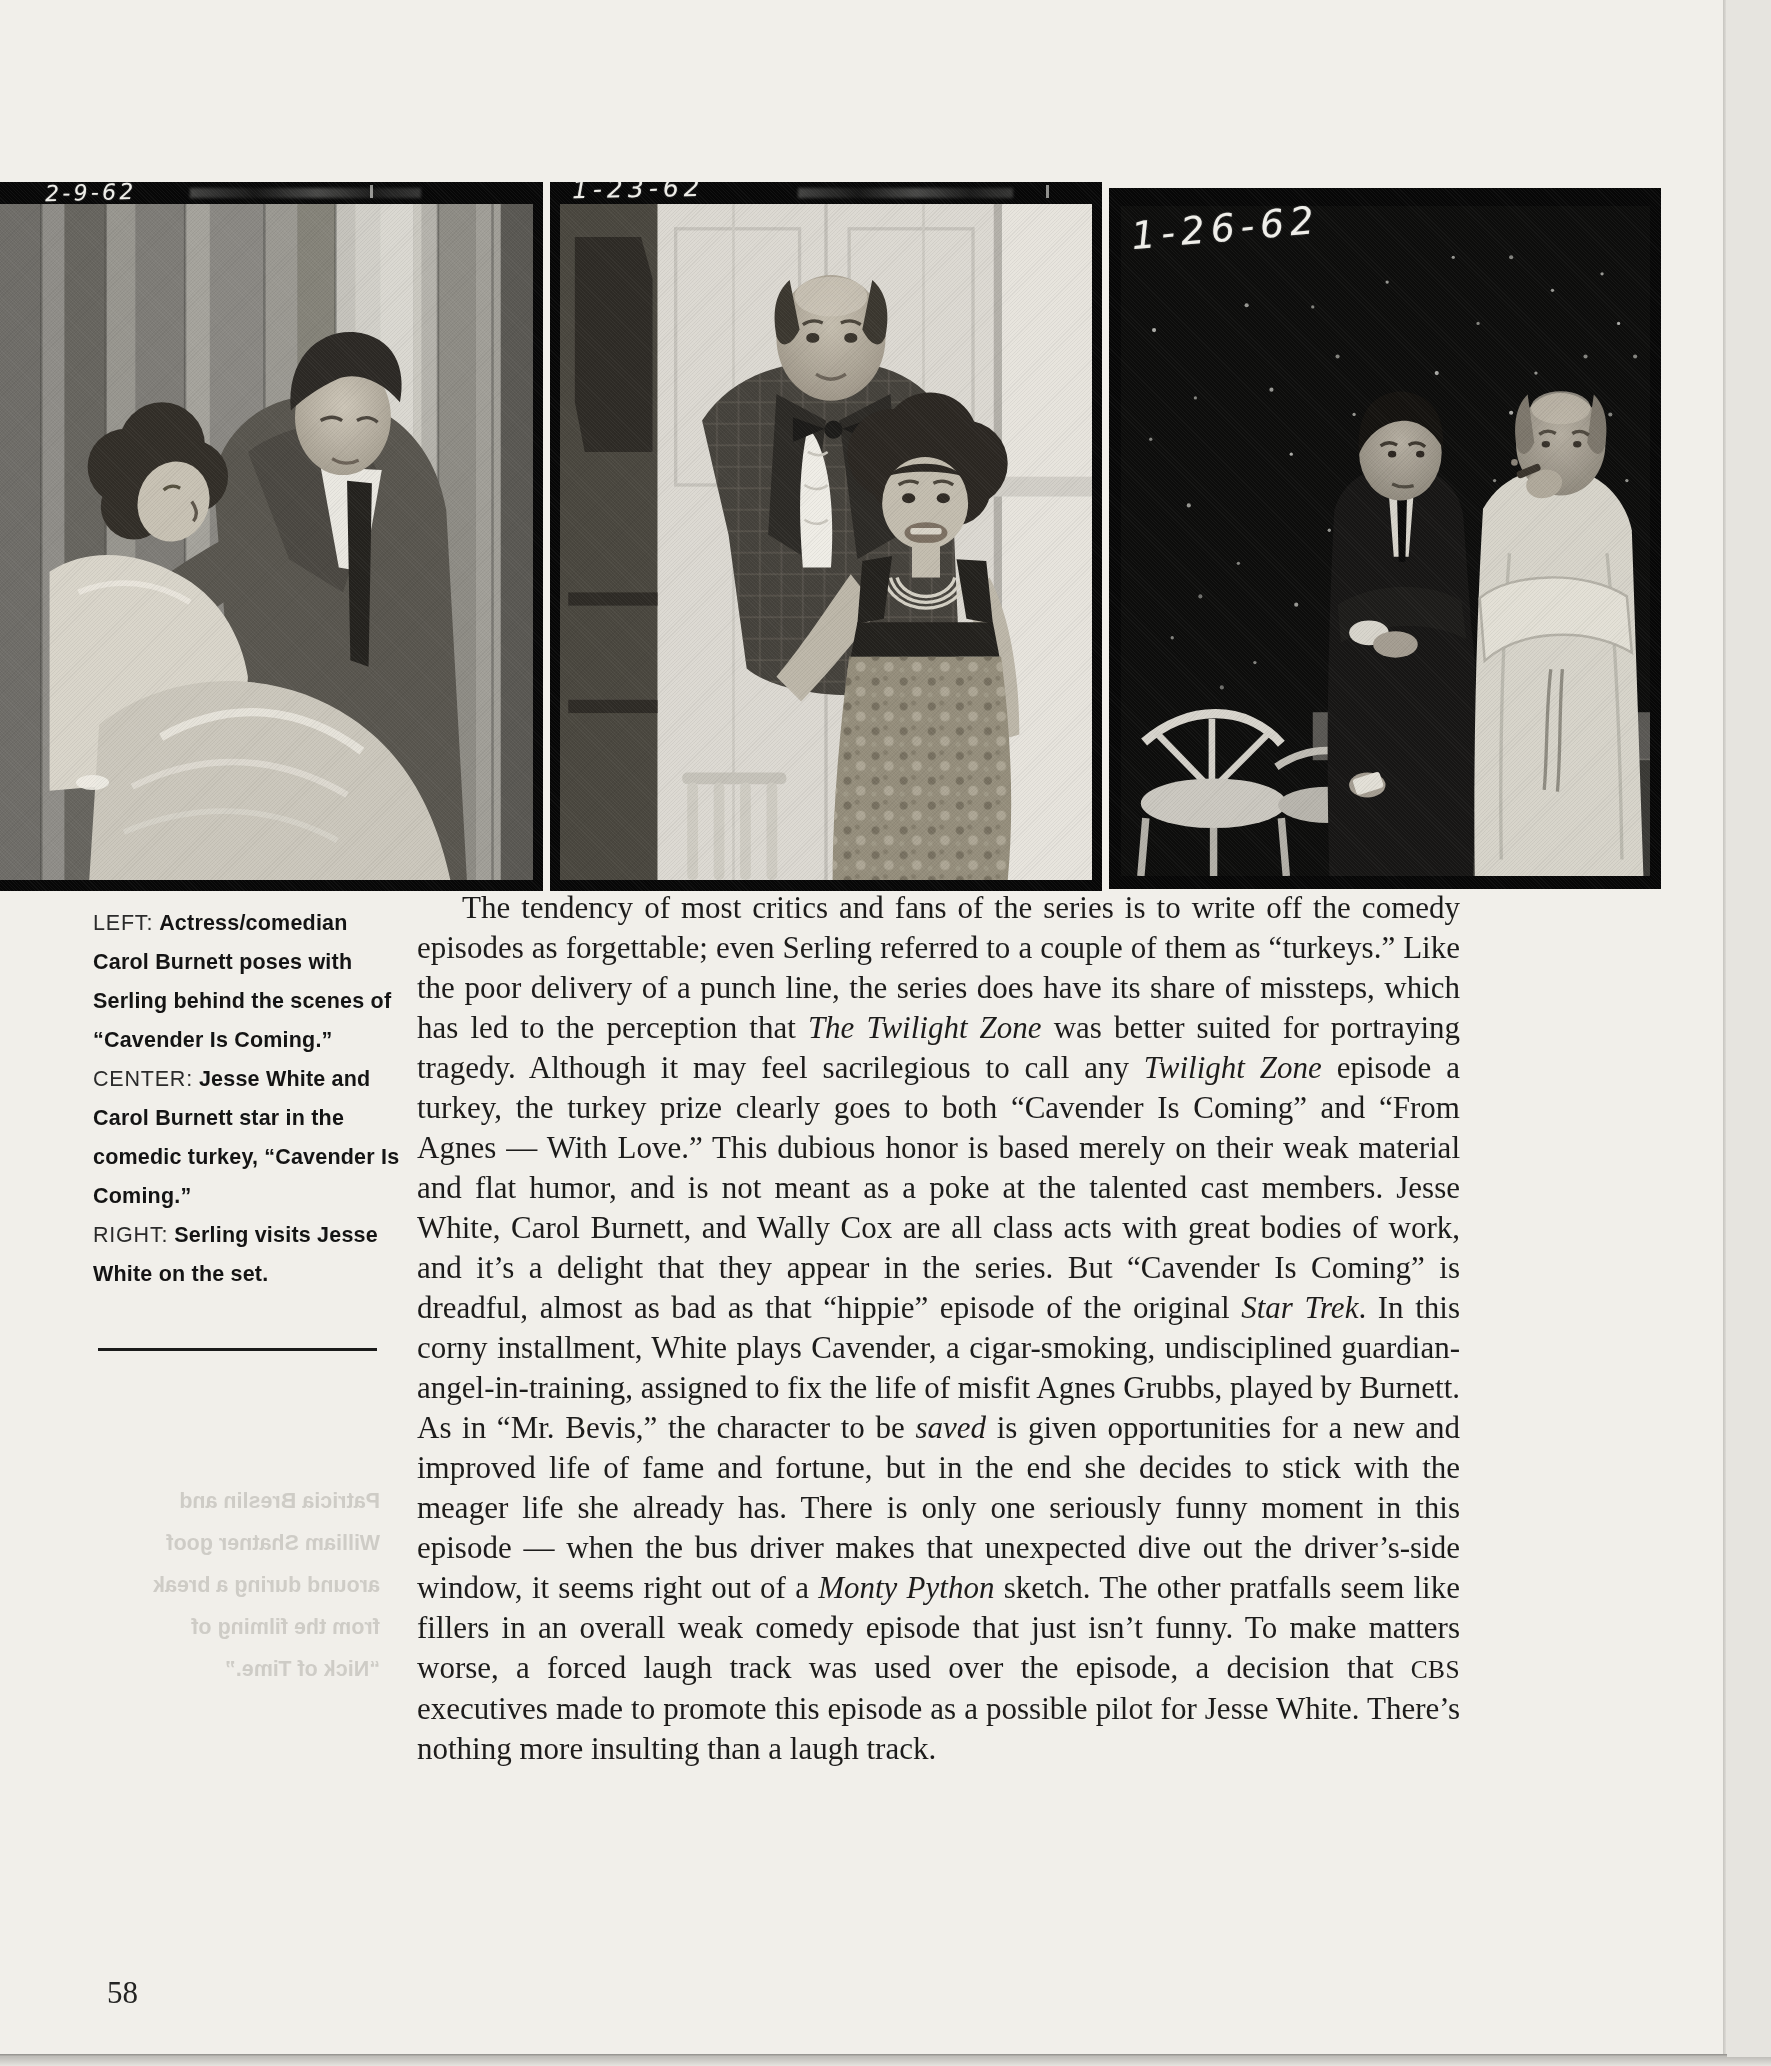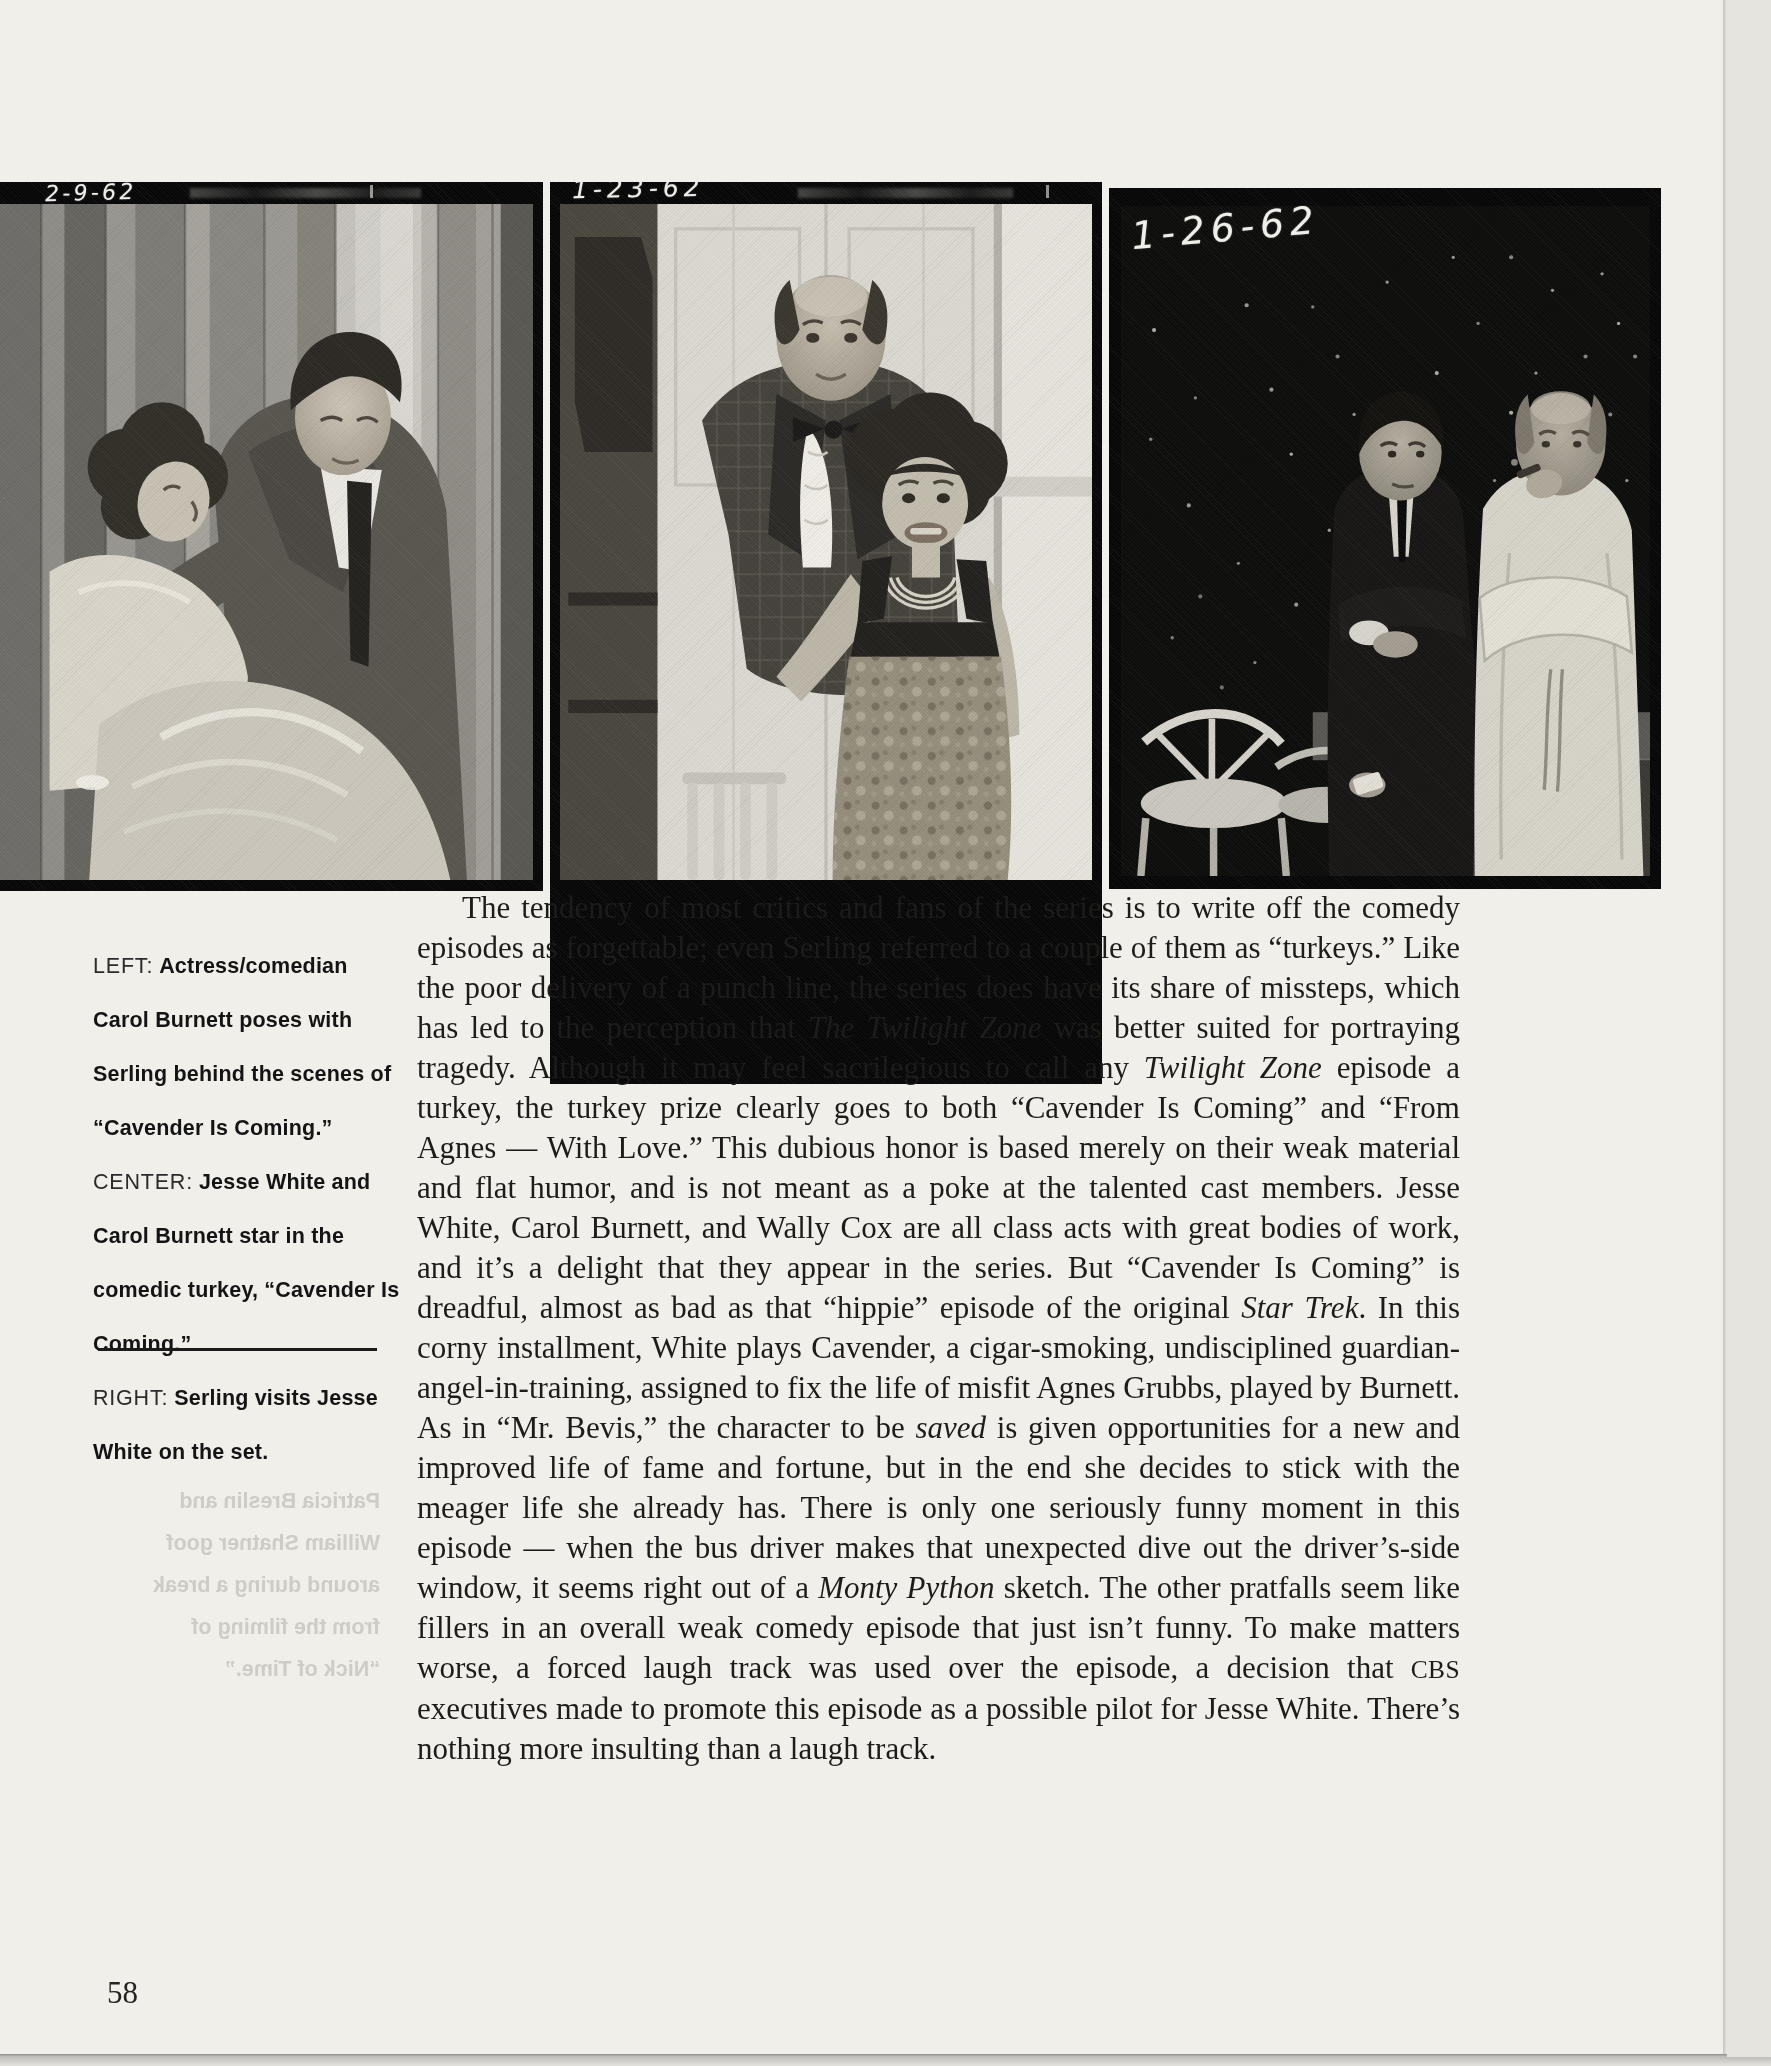--- a/index.html
+++ b/index.html
@@ -18,41 +18,41 @@
   .page-edge-bottom{position:absolute;left:0;top:2054px;width:1727px;height:3.3px;
     background:linear-gradient(180deg,#8f8d89,#c9c7c2);}
   .page-shadow-bottom{position:absolute;left:0;top:2057px;width:1771px;height:9px;
     background:linear-gradient(180deg,rgba(120,118,114,.35),rgba(120,118,114,0));}
 
   
   .photo{position:absolute;background:#070707;overflow:hidden;box-sizing:border-box;}
   .photo svg{position:absolute;display:block;}
   .photo-left{left:0;top:182px;width:543px;height:709px;}
   .photo-left svg{left:0;top:21.5px;width:533px;height:676px;}
-  .photo-center{left:550px;top:182px;width:552px;height:902px;}
+  .photo-center{left:550px;top:182px;width:552px;height:709px;}
   .photo-center svg{left:10px;top:21.5px;width:532px;height:676px;}
   .photo-right{left:1109px;top:188px;width:552px;height:701px;}
   .photo-right svg{left:11.6px;top:18px;width:529px;height:670px;}
   .photo::after{content:"";position:absolute;inset:0;pointer-events:none;
     background-image:repeating-linear-gradient(45deg,rgba(255,255,255,.045) 0 0.8px,transparent 0.8px 2.5px),
                      repeating-linear-gradient(-45deg,rgba(0,0,0,.05) 0 0.8px,transparent 0.8px 2.5px);}
   .date-label{position:absolute;color:#efeee9;font-family:"DejaVu Sans",sans-serif;
     font-style:italic;z-index:3;text-shadow:0 0 1.7px rgba(255,255,255,.4);}
   .date-left{left:45px;top:-1.7px;font-size:22px;letter-spacing:3.3px;transform:rotate(-1.5deg);}
   .date-center{left:21.5px;top:-8.3px;font-size:25px;letter-spacing:5px;transform:rotate(-1deg);}
   .date-right{left:21.5px;top:18px;font-size:38px;letter-spacing:5.8px;transform:rotate(-5deg);}
   .film-marks{position:absolute;top:5.8px;height:10px;z-index:2;filter:blur(1.7px);
     background:linear-gradient(90deg,rgba(225,225,220,.28),rgba(225,225,220,.07) 28%,rgba(225,225,220,.3) 55%,rgba(225,225,220,.09) 80%,rgba(225,225,220,.22));}
   .film-marks-left{left:190px;width:231px;}
   .film-marks-center{left:248px;width:215px;}
   .film-tick{position:absolute;top:3.3px;width:3.3px;height:13.2px;background:rgba(235,235,230,.6);z-index:2;}
 
   
-  .caption{position:absolute;left:93px;top:939px;width:316px;
-    font-size:21.5px;line-height:54px;color:#141414;}
+  .caption{position:absolute;left:93px;top:904px;width:316px;
+    font-size:21.5px;line-height:39px;color:#141414;}
   .cap-item{display:block;}
   .cap-label{font-weight:400;letter-spacing:0.8px;color:#2b2b2b;}
   .cap-text{font-weight:700;letter-spacing:0.2px;}
   .caption-rule{position:absolute;left:98px;top:1348px;width:279px;height:3.3px;background:#1b1b1b;}
 
   
   .ghost{position:absolute;left:117px;top:1480px;width:263px;
     transform:scaleX(-1);font-weight:700;font-size:21.5px;line-height:42px;
     color:rgba(125,123,115,.30);filter:blur(0.6px);}
 

